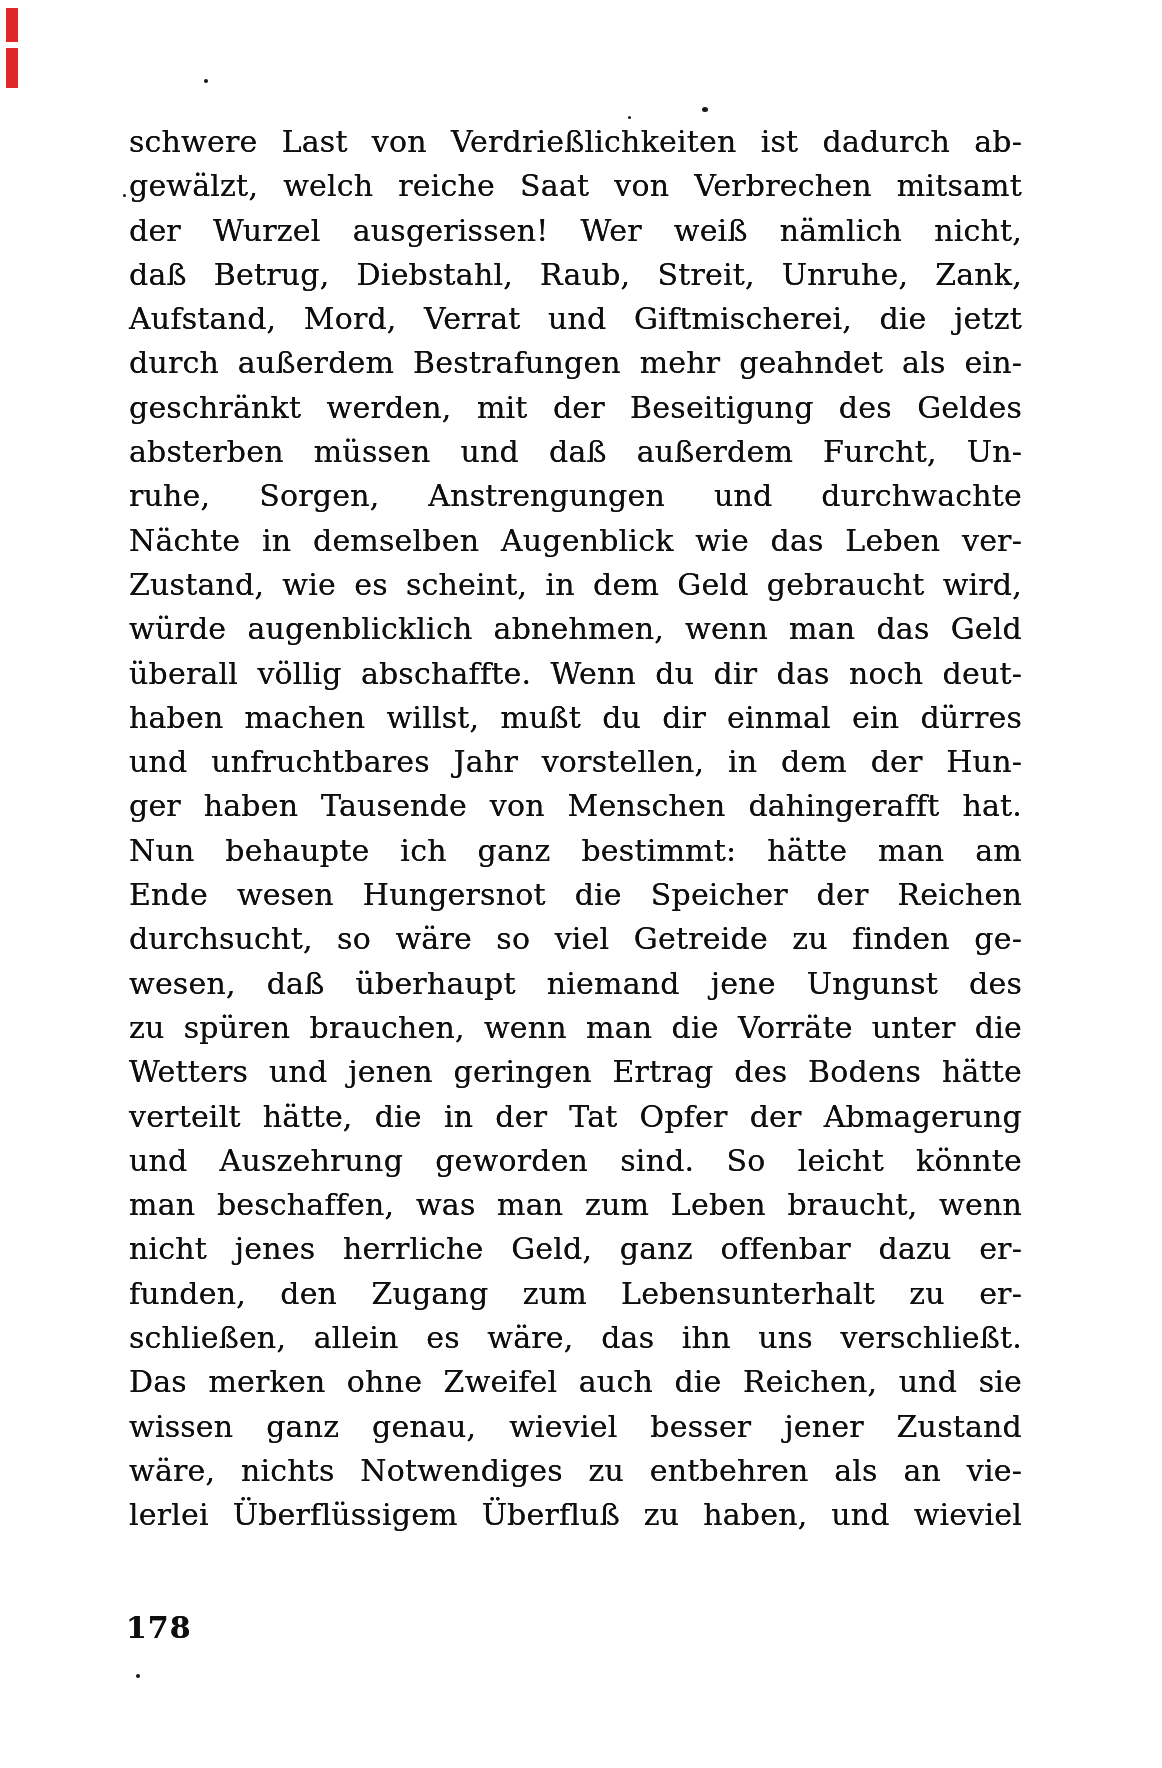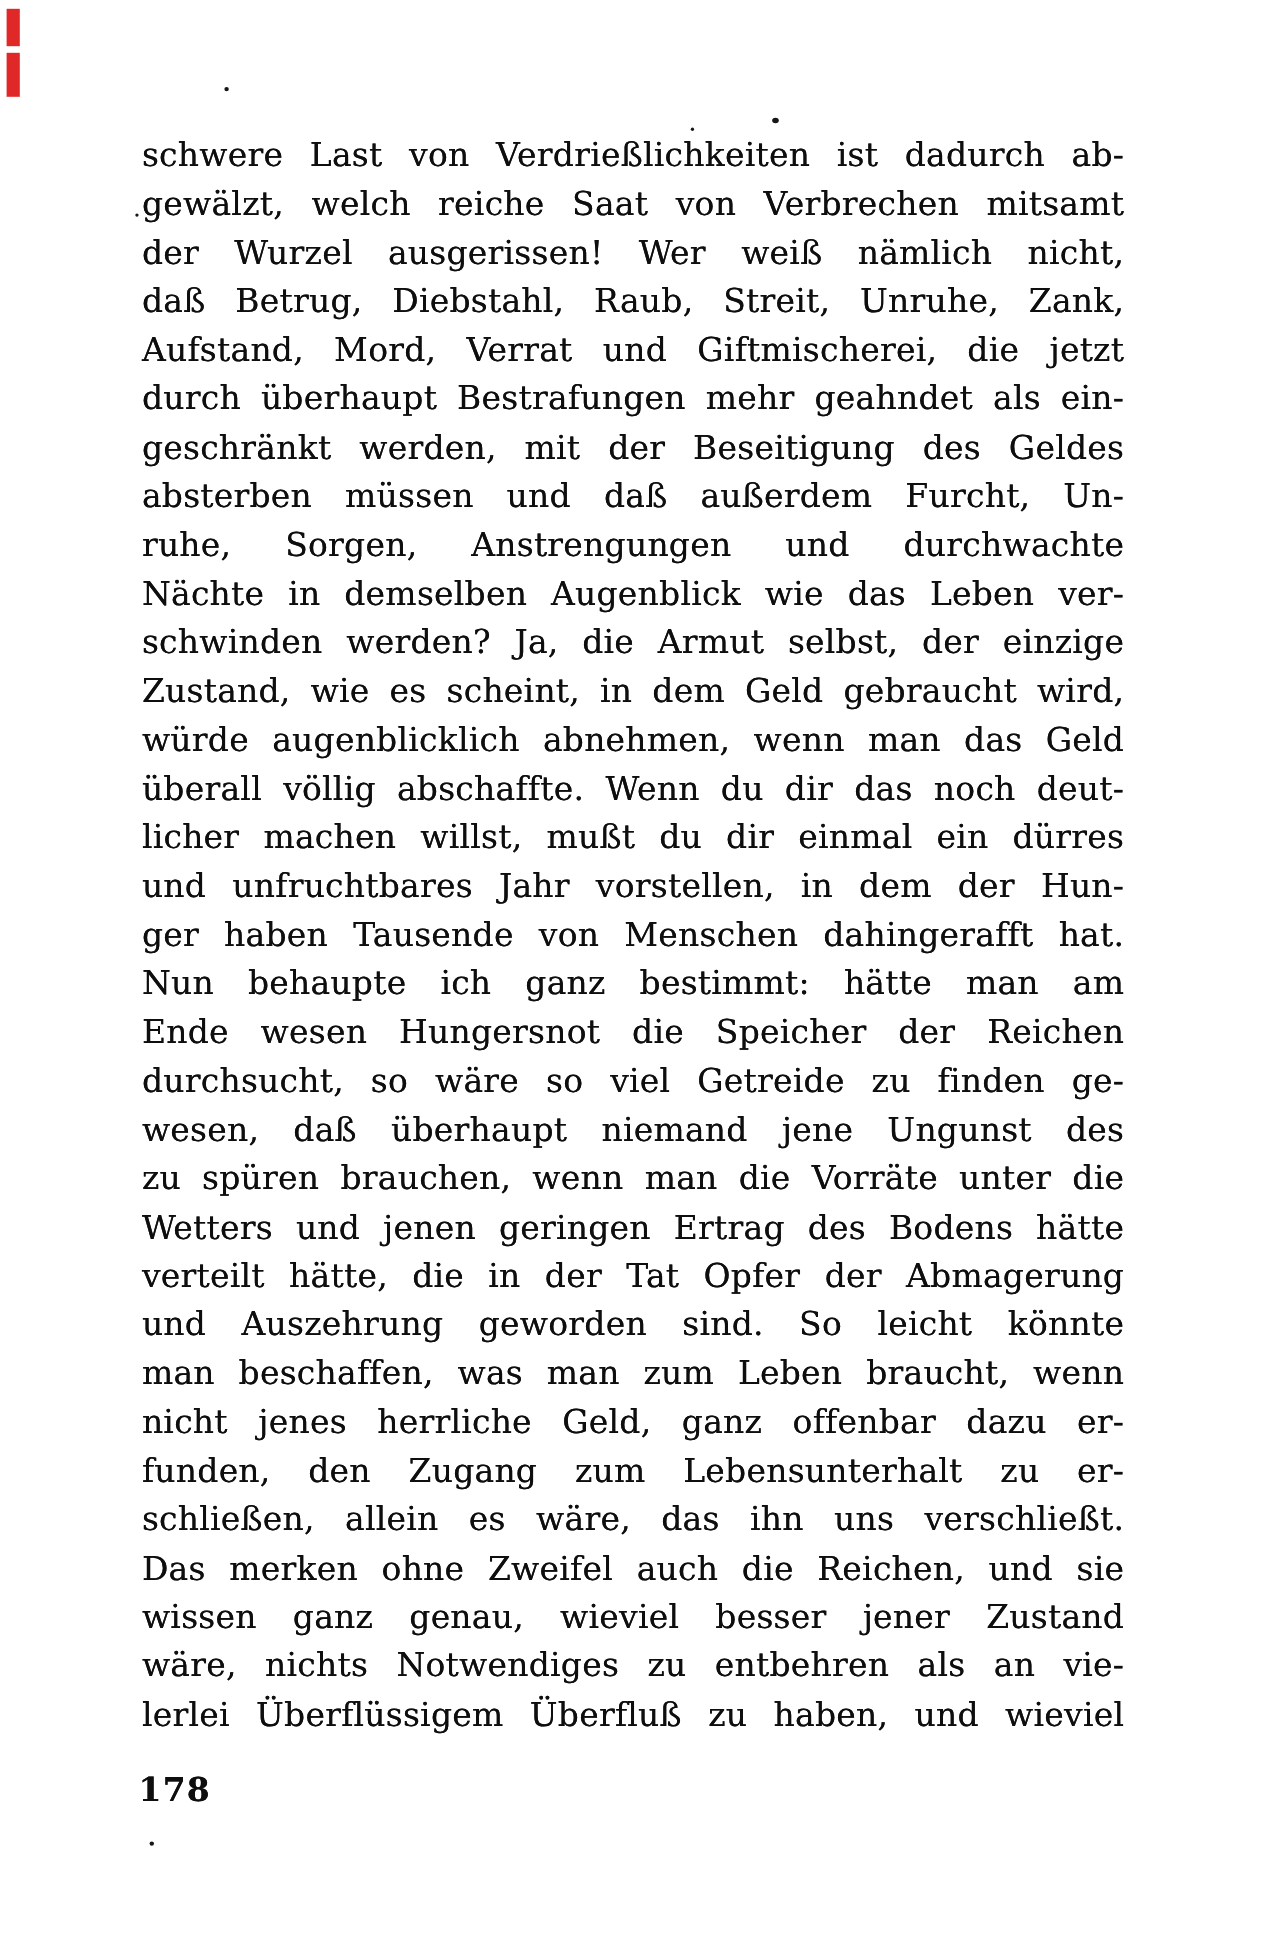--- a/index.html
+++ b/index.html
@@ -69,30 +69,29 @@
   <div class="speck s3"></div>
   <div class="speck s4"></div>
   <div class="speck s5"></div>
 
   <div class="text-block">
     <div class="line">schwere Last von Verdrießlichkeiten ist dadurch ab-</div>
     <div class="line">gewälzt, welch reiche Saat von Verbrechen mitsamt</div>
     <div class="line">der Wurzel ausgerissen! Wer weiß nämlich nicht,</div>
     <div class="line">daß Betrug, Diebstahl, Raub, Streit, Unruhe, Zank,</div>
     <div class="line">Aufstand, Mord, Verrat und Giftmischerei, die jetzt</div>
-    <div class="line">durch überhaupt Bestrafungen mehr geahndet als ein-</div>
+    <div class="line">durch außerdem Bestrafungen mehr geahndet als ein-</div>
     <div class="line">geschränkt werden, mit der Beseitigung des Geldes</div>
     <div class="line">absterben müssen und daß außerdem Furcht, Un-</div>
     <div class="line">ruhe, Sorgen, Anstrengungen und durchwachte</div>
     <div class="line">Nächte in demselben Augenblick wie das Leben ver-</div>
-    <div class="line">schwinden werden? Ja, die Armut selbst, der einzige</div>
     <div class="line">Zustand, wie es scheint, in dem Geld gebraucht wird,</div>
     <div class="line">würde augenblicklich abnehmen, wenn man das Geld</div>
     <div class="line">überall völlig abschaffte. Wenn du dir das noch deut-</div>
-    <div class="line">licher machen willst, mußt du dir einmal ein dürres</div>
+    <div class="line">haben machen willst, mußt du dir einmal ein dürres</div>
     <div class="line">und unfruchtbares Jahr vorstellen, in dem der Hun-</div>
     <div class="line">ger haben Tausende von Menschen dahingerafft hat.</div>
     <div class="line">Nun behaupte ich ganz bestimmt: hätte man am</div>
     <div class="line">Ende wesen Hungersnot die Speicher der Reichen</div>
     <div class="line">durchsucht, so wäre so viel Getreide zu finden ge-</div>
     <div class="line">wesen, daß überhaupt niemand jene Ungunst des</div>
     <div class="line">zu spüren brauchen, wenn man die Vorräte unter die</div>
     <div class="line">Wetters und jenen geringen Ertrag des Bodens hätte</div>
     <div class="line">verteilt hätte, die in der Tat Opfer der Abmagerung</div>
     <div class="line">und Auszehrung geworden sind. So leicht könnte</div>

